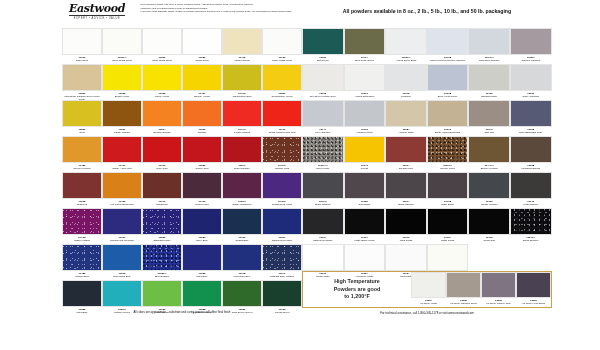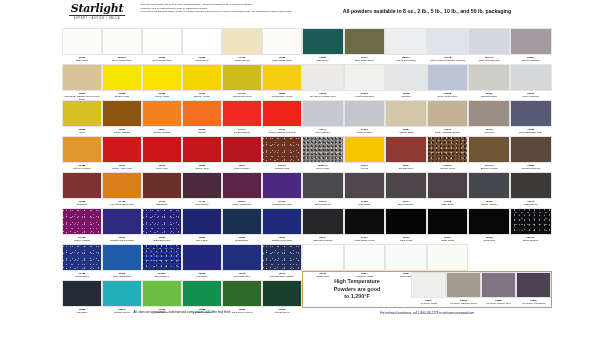--- a/index.html
+++ b/index.html
@@ -92,21 +92,21 @@
   .hot-chips .cell .chip { height: 26px; }
   .hot-chips .lbl { height: 8px; }
 </style>
 </head>
 <body>
 
 <div class="page">
 
   <div class="header">
     <div class="logo-wrap">
-      <div class="logo-script">Starlight</div>
+      <div class="logo-script">Eastwood</div>
       <div class="logo-rule"></div>
       <div class="logo-sub">EXPERT  •  ADVICE  •  VALUE</div>
     </div>
     <div class="header-notes">
       <div>*For maximum effect, use over a mirror polished metal, Argent Silver Base Coat, or Reflective Chrome.</div>
       <div>**This top coat is required with a clear or Translucent powder.</div>
       <div>***For the most dramatic effect, a flake or powder should be applied over a coat of wet powder base. We recommend a 2000 mirror black.</div>
     </div>
     <div class="pack-note">All powders available in 8 oz., 2 lb., 5 lb., 10 lb., and 50 lb. packaging</div>
   </div>

